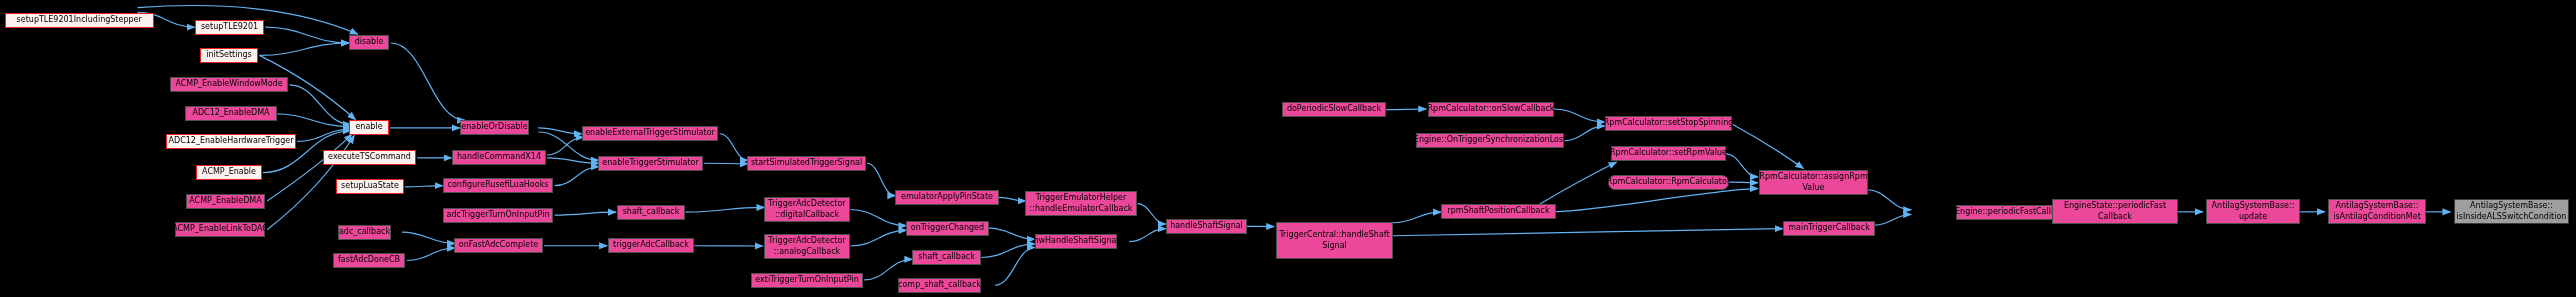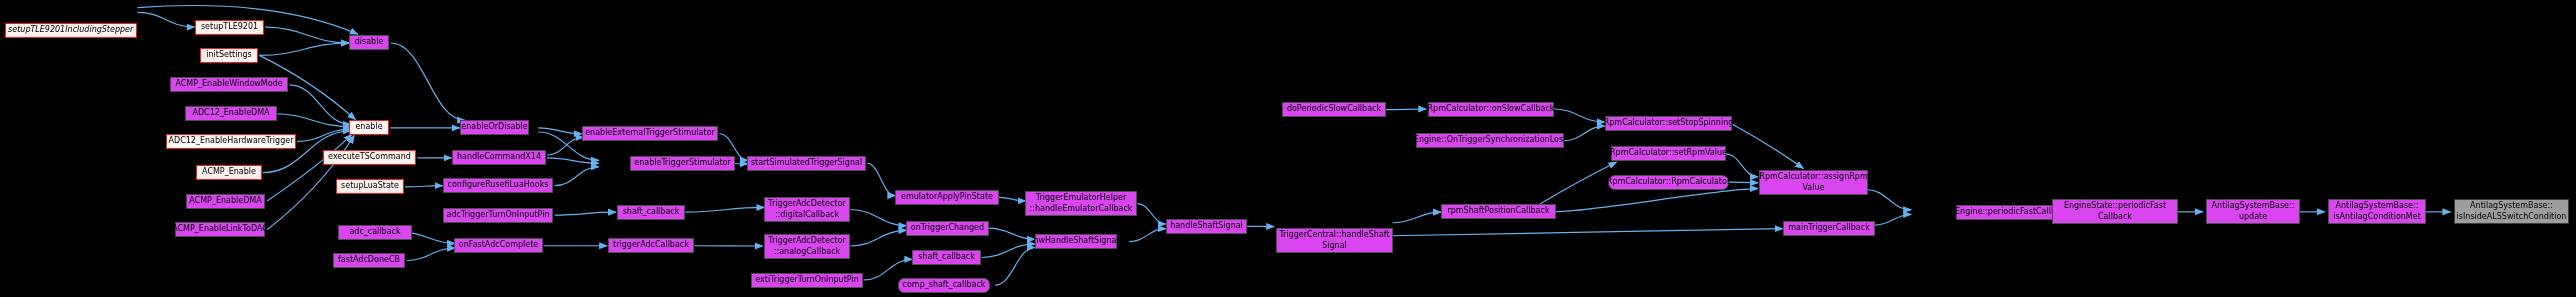--- a/index.html
+++ b/index.html
@@ -11,21 +11,21 @@
     overflow:hidden;
   }
   #edges{position:absolute;left:0;top:0;width:2576px;height:297px;}
   .node{
     position:absolute;
     box-sizing:border-box;
     display:flex;align-items:center;justify-content:center;
     text-align:center;
     font-size:8px;line-height:1.32;
     color:#000;
-    background:#d946ef;
+    background:#ec4899;
     border:1.2px solid #4d4d4d;
     white-space:pre-line;
     cursor:pointer;
   }
   .node.red{border-color:#ee1b1b;background:#fcf1ef;}
   .node.redwhite{border-color:#ee1b1b;background:#fdf7f6;}
   .node.current{background:#9e9e9e;border-color:#3c3c3c;}
 </style>
 </head>
 <body>
@@ -86,59 +86,59 @@
       <path d="M 2930 309 C 2952.5 309 2957.5 310 2980 310" fill="none" stroke="#63b2f2" stroke-width="2" marker-end="url(#arr)"></path>
       <path d="M 2610 346 Q 2680 305 2740 275" fill="none" stroke="#63b2f2" stroke-width="2" marker-end="url(#arr)"></path>
       <path d="M 2637 359 C 2707 359 2910 320 2980 320" fill="none" stroke="#63b2f2" stroke-width="2" marker-end="url(#arr)"></path>
       <path d="M 3165 322 C 3198.75 322 3206.25 356 3240 356" fill="none" stroke="#63b2f2" stroke-width="2" marker-end="url(#arr)"></path>
       <path d="M 3178 382 C 3205.9 382 3212.1 364 3240 364" fill="none" stroke="#63b2f2" stroke-width="2" marker-end="url(#arr)"></path>
       <path d="M 3432 361 C 3450.9 361 3455.1 359.5 3474 359.5" fill="none" stroke="#63b2f2" stroke-width="2" marker-end="url(#arr)"></path>
       <path d="M 3691 359.5 C 3710.8 359.5 3715.2 359.5 3735 359.5" fill="none" stroke="#63b2f2" stroke-width="2" marker-end="url(#arr)"></path>
       <path d="M 3897 359.5 C 3917.25 359.5 3921.75 359.5 3942 359.5" fill="none" stroke="#63b2f2" stroke-width="2" marker-end="url(#arr)"></path>
       <path d="M 4111 359.5 C 4130.8 359.5 4135.2 359.5 4155 359.5" fill="none" stroke="#63b2f2" stroke-width="2" marker-end="url(#arr)"></path>
     </svg>
-<div class="node red" style="left: 4.7px; top: 23px; width: 132px; height: 15.3px; font-style: italic;">setupTLE9201IncludingStepper</div>
+<div class="node red" style="left: 4.7px; top: 13px; width: 149px; height: 15.3px;">setupTLE9201IncludingStepper</div>
     <div class="node red" style="left: 195px; top: 19.5px; width: 69px; height: 15.3px;">setupTLE9201</div>
     <div class="node red" style="left: 200px; top: 48px; width: 58px; height: 15.3px;">initSettings</div>
     <div class="node" style="left: 170px; top: 77px; width: 118px; height: 15.3px;">ACMP_EnableWindowMode</div>
     <div class="node" style="left: 185px; top: 106px; width: 92px; height: 15.3px;">ADC12_EnableDMA</div>
     <div class="node redwhite" style="left: 166px; top: 134px; width: 130px; height: 15.3px;">ADC12_EnableHardwareTrigger</div>
     <div class="node red" style="left: 196px; top: 165px; width: 66px; height: 15.3px;">ACMP_Enable</div>
     <div class="node" style="left: 186px; top: 194px; width: 79px; height: 15.3px;">ACMP_EnableDMA</div>
     <div class="node" style="left: 175px; top: 222px; width: 90px; height: 15.3px;">ACMP_EnableLinkToDAC</div>
     <div class="node" style="left: 349px; top: 35px; width: 40px; height: 15.3px;">disable</div>
     <div class="node red" style="left: 349px; top: 120px; width: 40px; height: 15.3px;">enable</div>
     <div class="node red" style="left: 323px; top: 150px; width: 93px; height: 15.3px;">executeTSCommand</div>
     <div class="node red" style="left: 336px; top: 179px; width: 68px; height: 15.3px;">setupLuaState</div>
-    <div class="node" style="left: 338px; top: 225px; width: 74px; height: 15.3px;">adc_callback</div>
+    <div class="node" style="left: 338px; top: 225px; width: 53px; height: 15.3px;">adc_callback</div>
     <div class="node" style="left: 333px; top: 253px; width: 72px; height: 15.3px;">fastAdcDoneCB</div>
     <div class="node" style="left: 460px; top: 120px; width: 69px; height: 15.3px;">enableOrDisable</div>
     <div class="node" style="left: 452px; top: 150px; width: 94px; height: 15.3px;">handleCommandX14</div>
     <div class="node" style="left: 443px; top: 178px; width: 110px; height: 15.3px;">configureRusefiLuaHooks</div>
     <div class="node" style="left: 443px; top: 208px; width: 110px; height: 15.3px;">adcTriggerTurnOnInputPin</div>
     <div class="node" style="left: 454px; top: 238px; width: 89px; height: 15.3px;">onFastAdcComplete</div>
     <div class="node" style="left: 582px; top: 126px; width: 136px; height: 15.3px;">enableExternalTriggerStimulator</div>
-    <div class="node" style="left: 598px; top: 156px; width: 105px; height: 15.3px; margin-left: 32px;">enableTriggerStimulator</div>
+    <div class="node" style="left: 598px; top: 156px; width: 105px; height: 15.3px;">enableTriggerStimulator</div>
     <div class="node" style="left: 617px; top: 205px; width: 68px; height: 15.3px;">shaft_callback</div>
     <div class="node" style="left: 608px; top: 238px; width: 86px; height: 15.3px;">triggerAdcCallback</div>
     <div class="node" style="left: 747px; top: 156px; width: 119px; height: 15.3px;">startSimulatedTriggerSignal</div>
     <div class="node" style="left: 764px; top: 197px; width: 86px; height: 25px;">TriggerAdcDetector
 ::digitalCallback</div>
     <div class="node" style="left: 764px; top: 234px; width: 86px; height: 25px;">TriggerAdcDetector
 ::analogCallback</div>
     <div class="node" style="left: 751px; top: 273px; width: 112px; height: 15.3px;">extiTriggerTurnOnInputPin</div>
     <div class="node" style="left: 895px; top: 190px; width: 104px; height: 15.3px;">emulatorApplyPinState</div>
     <div class="node" style="left: 906px; top: 221px; width: 83px; height: 15.3px;">onTriggerChanged</div>
     <div class="node" style="left: 912px; top: 250px; width: 69px; height: 15.3px;">shaft_callback</div>
-    <div class="node" style="left: 898px; top: 278px; width: 92px; height: 15.3px; border-radius: 6px;">comp_shaft_callback</div>
+    <div class="node" style="left: 898px; top: 278px; width: 83px; height: 15.3px;">comp_shaft_callback</div>
     <div class="node" style="left: 1025px; top: 191px; width: 112px; height: 25px;">TriggerEmulatorHelper
 ::handleEmulatorCallback</div>
     <div class="node" style="left: 1035px; top: 234px; width: 82px; height: 15.3px;">hwHandleShaftSignal</div>
     <div class="node" style="left: 1166px; top: 219px; width: 81px; height: 15.3px;">handleShaftSignal</div>
-    <div class="node" style="left: 1276px; top: 228px; width: 117px; height: 25px;">TriggerCentral::handleShaft
+    <div class="node" style="left: 1276px; top: 222px; width: 117px; height: 37px;">TriggerCentral::handleShaft
 Signal</div>
     <div class="node" style="left: 1282px; top: 102px; width: 104px; height: 15.3px;">doPeriodicSlowCallback</div>
     <div class="node" style="left: 1428px; top: 102px; width: 126px; height: 15.3px;">RpmCalculator::onSlowCallback</div>
     <div class="node" style="left: 1416px; top: 133px; width: 148px; height: 15.3px;">Engine::OnTriggerSynchronizationLost</div>
     <div class="node" style="left: 1441px; top: 204px; width: 115px; height: 15.3px;">rpmShaftPositionCallback</div>
     <div class="node" style="left: 1605px; top: 116px; width: 127px; height: 15.3px;">RpmCalculator::setStopSpinning</div>
     <div class="node" style="left: 1611px; top: 146px; width: 115px; height: 15.3px;">RpmCalculator::setRpmValue</div>
     <div class="node" style="left: 1608px; top: 175px; width: 121px; height: 15.3px; border-radius: 7px;">RpmCalculator::RpmCalculator</div>
     <div class="node" style="left: 1759px; top: 170px; width: 109px; height: 25px;">RpmCalculator::assignRpm
 Value</div>

